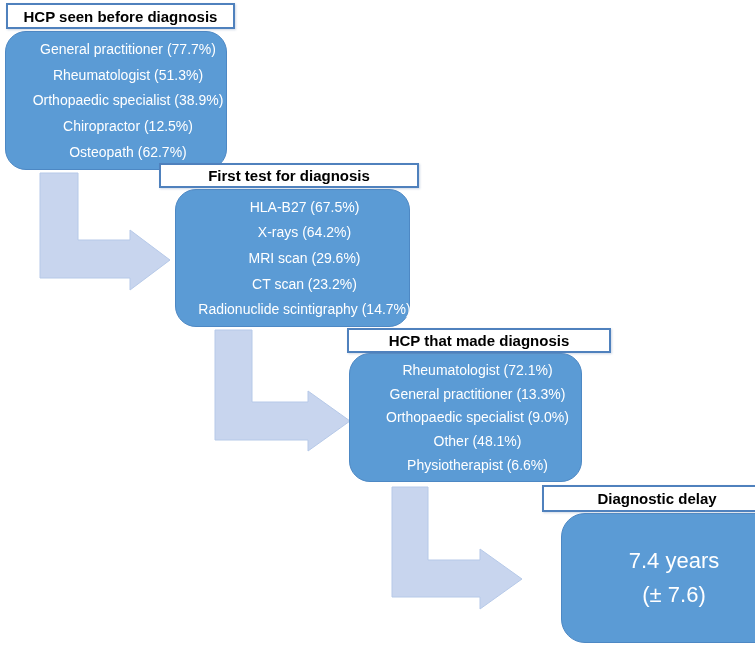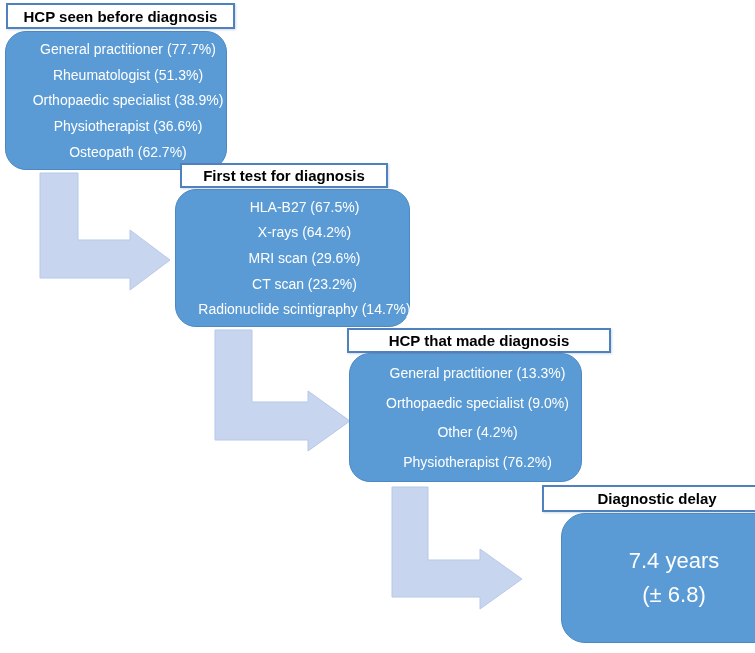--- a/index.html
+++ b/index.html
@@ -83,40 +83,41 @@
     <polygon class="arrow-shape" points="40,173 78,173 78,240 130,240 130,230 170,260 130,290 130,278 40,278"></polygon>
     <polygon class="arrow-shape" points="215,330 252,330 252,402 308,402 308,391 350,421 308,451 308,440 215,440"></polygon>
     <polygon class="arrow-shape" points="392,487 428,487 428,560 480,560 480,549 522,579 480,609 480,597 392,597"></polygon>
   </svg>
 
   <div class="title-box" style="left:6px; top:3px; width:229px; height:26px;">HCP seen before diagnosis</div>
   <div class="blue-box" style="left:5px; top:31px; width:222px; height:139px;">
     <div class="item">General practitioner (77.7%)</div>
     <div class="item">Rheumatologist (51.3%)</div>
     <div class="item">Orthopaedic specialist (38.9%)</div>
-    <div class="item">Physiotherapist (36.6%)</div>
+    <div class="item">Chiropractor (12.5%)</div>
     <div class="item">Osteopath (62.7%)</div>
   </div>
 
-  <div class="title-box" style="left:180px; top:163px; width:208px; height:25px;">First test for diagnosis</div>
+  <div class="title-box" style="left:159px; top:163px; width:260px; height:25px;">First test for diagnosis</div>
   <div class="blue-box" style="left:175px; top:189px; width:235px; height:138px;">
     <div class="item">HLA-B27 (67.5%)</div>
     <div class="item">X-rays (64.2%)</div>
     <div class="item">MRI scan (29.6%)</div>
     <div class="item">CT scan (23.2%)</div>
     <div class="item">Radionuclide scintigraphy (14.7%)</div>
   </div>
 
   <div class="title-box" style="left:347px; top:328px; width:264px; height:25px;">HCP that made diagnosis</div>
   <div class="blue-box" style="left:349px; top:353px; width:233px; height:129px;">
+    <div class="item">Rheumatologist (72.1%)</div>
     <div class="item">General practitioner (13.3%)</div>
     <div class="item">Orthopaedic specialist (9.0%)</div>
-    <div class="item">Other (4.2%)</div>
-    <div class="item">Physiotherapist (76.2%)</div>
+    <div class="item">Other (48.1%)</div>
+    <div class="item">Physiotherapist (6.6%)</div>
   </div>
 
   <div class="title-box" style="left:542px; top:485px; width:230px; height:27px;">Diagnostic delay</div>
   <div class="blue-box delay-box" style="left:521px; top:513px; width:226px; height:130px; border-radius:24px;">
     <div class="big-line">7.4 years</div>
-    <div class="big-line">(± 6.8)</div>
+    <div class="big-line">(± 7.6)</div>
   </div>
 
 </div>
 
 </body></html>

